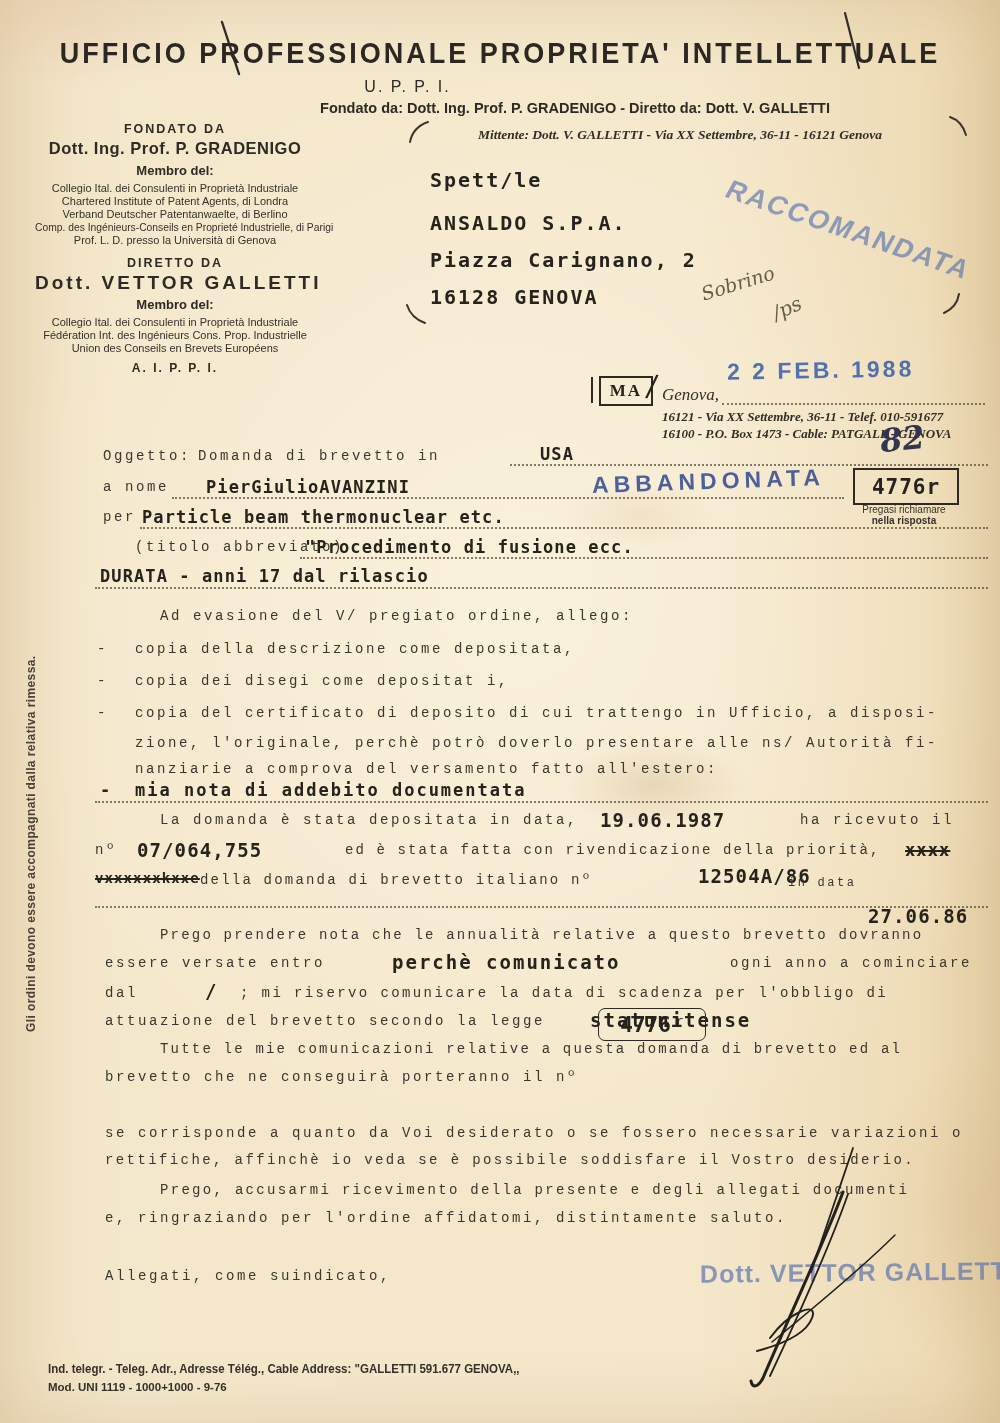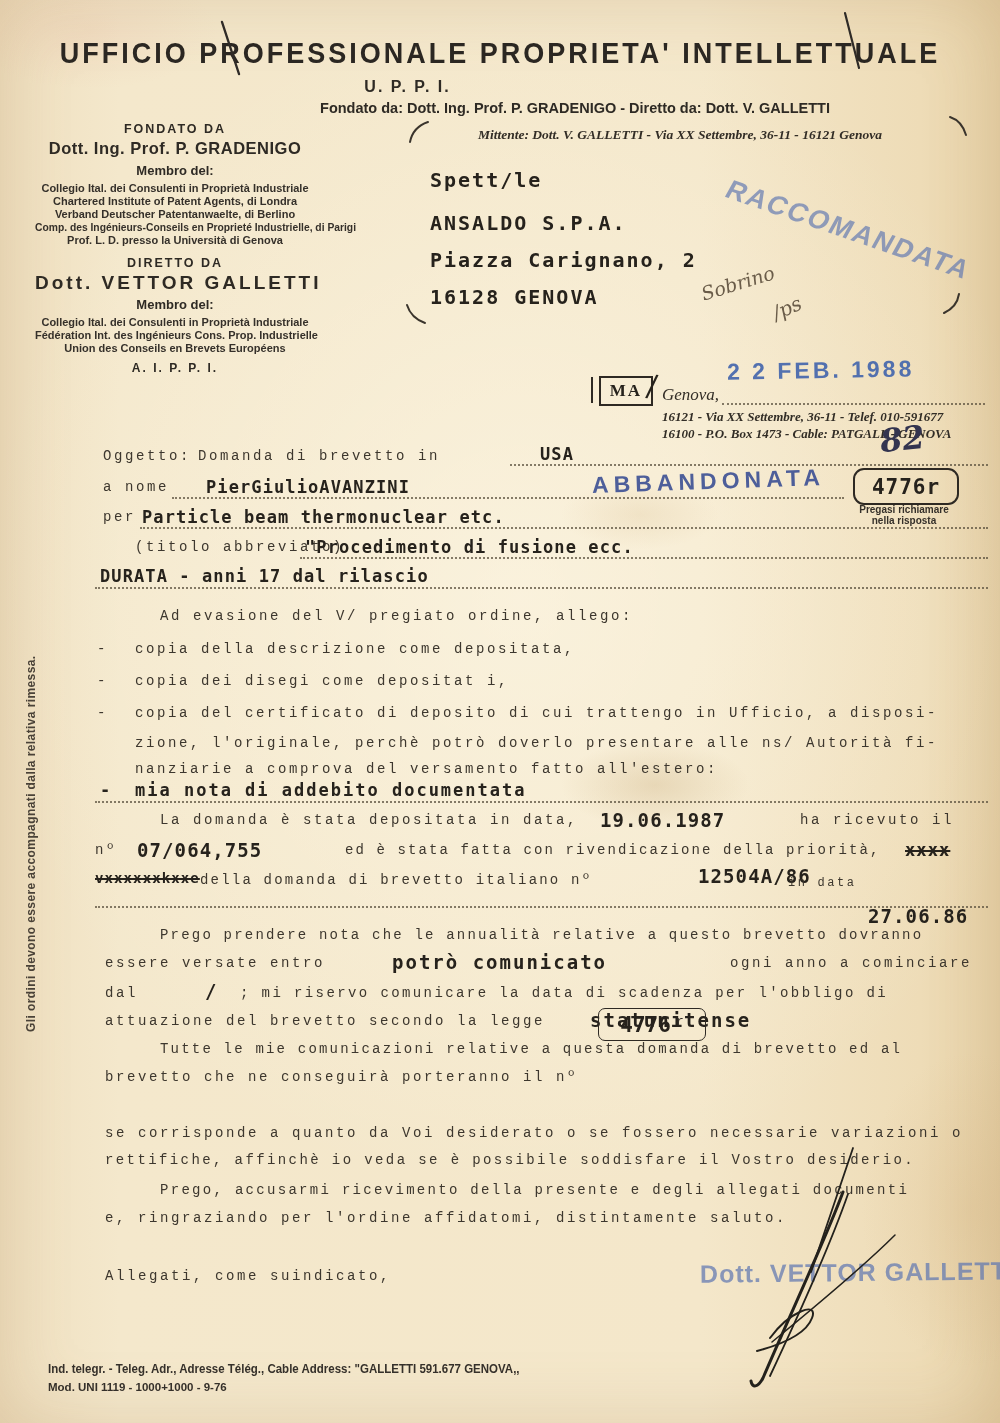--- a/index.html
+++ b/index.html
@@ -17,36 +17,36 @@
   .typed{font-family:"DejaVu Sans Mono",monospace;font-weight:bold;font-size:17px;
     letter-spacing:1.1px;color:#26221c;}
   .typed-lg{font-size:19px;}
   .typed-addr{font-family:"DejaVu Sans Mono",monospace;font-weight:bold;font-size:20px;
     letter-spacing:2px;color:#26221c;}
   .leader{position:absolute;height:0;border-bottom:2px dotted rgba(86,76,58,.72);}
   .strike{text-decoration:line-through;text-decoration-thickness:2.2px;}
   .italics{font-family:"Liberation Serif",serif;font-style:italic;color:#322d26;}
   .blue-stamp{font-family:"Liberation Sans",sans-serif;font-weight:bold;color:rgba(96,120,178,.85);}
   .hand{font-family:"DejaVu Serif",serif;font-style:italic;}
-  .membership{font-size:11px;font-weight:bold;color:#35302a;line-height:13px;transform:scaleY(1.05);}
+  .membership{font-size:11px;font-weight:normal;color:#35302a;line-height:13px;transform:scaleY(1.05);}
   .boxed{position:absolute;border:2px solid #2e2923;display:flex;align-items:center;justify-content:center;}
   svg.overlay{position:absolute;left:0;top:0;pointer-events:none;}
 </style>
 </head>
 <body>
 
 <div class="page">
 
   <div class="stain" style="left:560px;top:740px;width:190px;height:90px;background:radial-gradient(ellipse at center, rgba(190,158,105,.28), rgba(190,158,105,0) 70%);"></div>
   <div class="stain" style="left:560px;top:480px;width:160px;height:70px;background:radial-gradient(ellipse at center, rgba(205,172,118,.18), rgba(205,172,118,0) 70%);"></div>
   <div class="stain" style="left:860px;top:1050px;width:220px;height:320px;background:radial-gradient(ellipse at center, rgba(200,160,105,.18), rgba(200,160,105,0) 70%);"></div>
   <div class="stain" style="left:-40px;top:-30px;width:260px;height:120px;background:radial-gradient(ellipse at center, rgba(225,160,140,.14), rgba(225,160,140,0) 70%);"></div>
 
   <div class="abs" style="left:0;top:38px;width:1000px;text-align:center;font-weight:bold;font-size:27px;letter-spacing:3px;color:#2b2722;transform:scaleY(1.08);">UFFICIO  PROFESSIONALE  PROPRIETA'  INTELLETTUALE</div>
-  <div class="abs" style="left:0;top:78px;width:815px;text-align:center;font-weight:bold;font-size:16px;letter-spacing:2px;color:#2e2a24;">U. P. P. I.</div>
+  <div class="abs" style="left:0;top:78px;width:815px;text-align:center;font-weight:normal;font-size:16px;letter-spacing:2px;color:#2e2a24;">U. P. P. I.</div>
   <div class="abs" style="left:150px;top:100px;width:850px;text-align:center;font-weight:bold;font-size:14.5px;color:#2e2a24;">Fondato da: Dott. Ing. Prof. P. GRADENIGO - Diretto da: Dott. V. GALLETTI</div>
   <div class="abs italics" style="left:478px;top:127px;font-weight:bold;font-size:13.5px;">Mittente: Dott. V. GALLETTI - Via XX Settembre, 36-11 - 16121 Genova</div>
 
   <div class="abs" style="left:35px;top:122px;width:280px;text-align:center;color:#2e2a24;">
     <div style="font-weight:bold;font-size:12.5px;letter-spacing:2px;">FONDATO DA</div>
     <div style="font-weight:bold;font-size:16.5px;margin-top:3px;letter-spacing:.5px;">Dott. Ing. Prof. P. GRADENIGO</div>
     <div style="font-weight:bold;font-size:13px;margin-top:5px;">Membro del:</div>
     <div class="membership" style="margin-top:4px;">Collegio Ital. dei Consulenti in Proprietà Industriale</div>
     <div class="membership">Chartered Institute of Patent Agents, di Londra</div>
     <div class="membership">Verband Deutscher Patentanwaelte, di Berlino</div>
@@ -88,24 +88,24 @@
   <div class="abs print" style="left:103px;top:448px;">Oggetto:</div>
   <div class="abs print" style="left:198px;top:448px;">Domanda di brevetto in</div>
   <div class="leader" style="left:510px;top:464px;width:478px;"></div>
   <div class="abs typed" style="left:540px;top:444px;">USA</div>
 
   <div class="abs print" style="left:103px;top:479px;">a nome</div>
   <div class="leader" style="left:172px;top:497px;width:672px;"></div>
   <div class="abs typed" style="left:186px;top:477px;margin-left:20px;">PierGiulioAVANZINI</div>
   <div class="abs" style="left:592px;top:468px;font-size:23px;letter-spacing:5px;color:rgba(59,79,147,.9);font-weight:bold;transform:rotate(-2deg);font-family:'Liberation Sans',sans-serif;">ABBANDONATA</div>
 
-  <div class="boxed" style="left:853px;top:468px;width:102px;height:33px;border-radius:11px;">
+  <div class="boxed" style="left:853px;top:468px;width:102px;height:33px;">
     <span style="font-family:'DejaVu Sans Mono',monospace;font-weight:bold;font-size:21px;letter-spacing:1px;color:#26221c;">4776r</span>
   </div>
-  <div class="abs" style="left:853px;top:504px;width:102px;text-align:center;font-weight:bold;font-size:10px;color:#35302a;">Pregasi richiamare</div>
+  <div class="abs" style="left:853px;top:504px;width:102px;text-align:center;font-weight:normal;font-size:10px;color:#35302a;">Pregasi richiamare</div>
   <div class="abs" style="left:853px;top:515px;width:102px;text-align:center;font-weight:bold;font-size:10px;color:#35302a;">nella risposta</div>
 
   <div class="abs print" style="left:103px;top:509px;">per</div>
   <div class="leader" style="left:140px;top:527px;width:848px;"></div>
   <div class="abs typed" style="left:142px;top:507px;">Particle beam thermonuclear etc.</div>
 
   <div class="abs print" style="left:103px;top:539px;margin-left:32px;">(titolo abbreviato)</div>
   <div class="leader" style="left:300px;top:557px;width:688px;"></div>
   <div class="abs typed" style="left:305px;top:537px;">"Procedimento di fusione ecc.</div>
 
@@ -140,21 +140,21 @@
 
   <div class="abs typed strike" style="left:95px;top:870px;font-size:14px;">vxxxxxxkxxe</div>
   <div class="abs print" style="left:200px;top:872px;letter-spacing:2.2px;">della domanda di brevetto italiano nº</div>
   <div class="abs typed typed-lg" style="left:698px;top:865px;">12504A/86</div>
   <div class="abs print" style="left:788px;top:876px;font-size:12px;">in data</div>
   <div class="abs typed typed-lg" style="left:868px;top:869px;margin-top:36px;">27.06.86</div>
   <div class="leader" style="left:95px;top:906px;width:893px;"></div>
 
   <div class="abs print" style="left:160px;top:927px;letter-spacing:2.2px;">Prego prendere nota che le annualità relative a questo brevetto dovranno</div>
   <div class="abs print" style="left:105px;top:955px;font-family:Liberation Mono, monospace;">essere versate entro</div>
-  <div class="abs typed typed-lg" style="left:392px;top:951px;letter-spacing:2px;">potrò comunicato</div>
+  <div class="abs typed typed-lg" style="left:392px;top:951px;letter-spacing:2px;">perchè comunicato</div>
   <div class="abs print" style="left:730px;top:955px;">ogni anno a cominciare</div>
   <div class="abs print" style="left:105px;top:985px;">dal</div>
   <div class="abs typed typed-lg" style="left:205px;top:980px;">/</div>
   <div class="abs print" style="left:240px;top:985px;letter-spacing:2.4px;text-align:center;">; mi riservo comunicare la data di scadenza per l'obbligo di</div>
   <div class="abs print" style="left:105px;top:1013px;">attuazione del brevetto secondo la legge</div>
   <div class="abs typed typed-lg" style="left:590px;top:1009px;letter-spacing:2px;">statunitense</div>
 
   <div class="abs print" style="left:160px;top:1041px;letter-spacing:2.2px;">Tutte le mie comunicazioni relative a questa domanda di brevetto ed al</div>
   <div class="abs print" style="left:105px;top:1069px;">brevetto che ne conseguirà porteranno il nº</div>
   <div class="boxed" style="left:598px;top:1008px;width:106px;height:31px;border-width:1.5px;border-radius:7px;">

